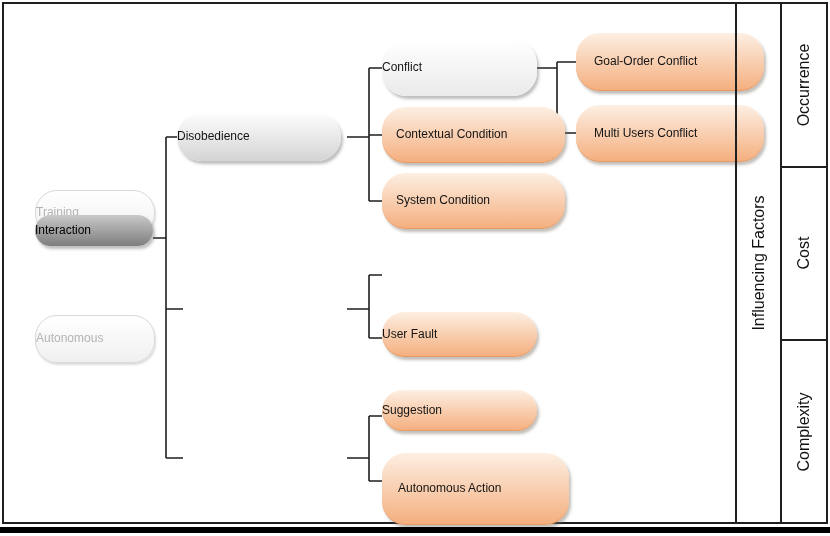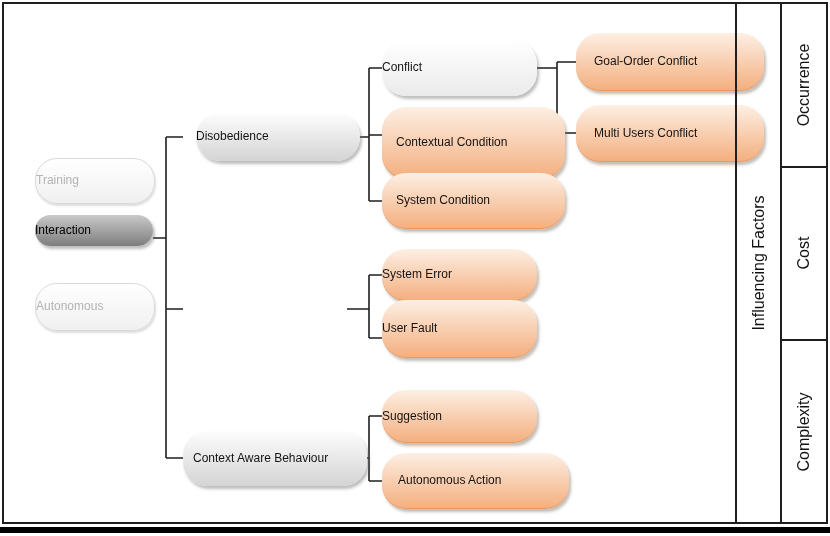--- a/index.html
+++ b/index.html
@@ -13,21 +13,21 @@
   }
   .wires{position:absolute;left:0;top:0;z-index:2;}
   .node{
     position:absolute;z-index:3;display:flex;align-items:center;justify-content:flex-start;
     text-align:center;font-size:12px;line-height:1.12;border-radius:24px;
     box-shadow:2px 3px 3px rgba(110,110,110,0.45);
   }
   .node--ghost{
     background:linear-gradient(var(--ghost-top,#ffffff),var(--ghost-bottom,#f0f0f0));
     border:1px solid #d9d9d9;color:var(--ghost-text,#b3b3b3);
-    box-shadow:1px 2px 2px rgba(170,170,170,0.4);border-radius:22px;
+    box-shadow:1px 2px 2px rgba(170,170,170,0.4);border-radius:22px;margin-top:32px;
   }
   .node--active{
     background:linear-gradient(var(--active-top,#c9c9c9),var(--active-bottom,#7d7d7d));
     color:#000;border-radius:22px;
   }
   .node--gray{background:linear-gradient(var(--gray-top,#fdfdfd),var(--gray-bottom,#d4d4d4));}
   .node--white{background:linear-gradient(#ffffff,#eaeaea);}
   .node--orange{
     background:linear-gradient(var(--orange-top,#fdefe3),var(--orange-bottom,#f4ae7d));
     box-shadow:2px 3px 3px rgba(120,110,100,0.45), inset 0 -1px 0 rgba(210,130,70,0.45);
@@ -59,46 +59,40 @@
   <div class="node node--ghost" style="left:35px;top:158px;width:118px;height:44px;">
     <span>Training</span>
   </div>
   <div class="node node--active" style="left:35px;top:215px;width:118px;height:31px;">
     <span>Interaction</span>
   </div>
   <div class="node node--ghost" style="left:35px;top:283px;width:118px;height:46px;">
     <span>Autonomous</span>
   </div>
 
-  <div class="node node--gray" style="left:196px;top:113px;width:164px;height:48px;">
+  <div class="node node--gray" style="left:177px;top:113px;width:164px;height:48px;">
     <span>Disobedience</span>
-  </div>
-  <div class="node node--gray" style="left:183px;top:431px;width:164px;height:55px;padding:0 10px;">
-    <span>Context Aware Behaviour</span>
   </div>
 
   <div class="node node--white" style="left:382px;top:40px;width:155px;height:56px;">
     <span>Conflict</span>
   </div>
-  <div class="node node--orange" style="left:382px;top:107px;width:155px;height:56px;padding:8px 14px;">
+  <div class="node node--orange" style="left:382px;top:107px;width:155px;height:56px;padding:0 14px;">
     <span>Contextual Condition</span>
   </div>
   <div class="node node--orange" style="left:382px;top:173px;width:155px;height:56px;padding:0 14px;">
     <span>System Condition</span>
   </div>
-  <div class="node node--orange" style="left:382px;top:249px;width:155px;height:52px;">
-    <span>System Error</span>
-  </div>
-  <div class="node node--orange" style="left:382px;top:300px;width:155px;height:58px;">
+  <div class="node node--orange" style="left:382px;top:312px;width:155px;height:45px;">
     <span>User Fault</span>
   </div>
-  <div class="node node--orange" style="left:382px;top:390px;width:155px;height:53px;">
+  <div class="node node--orange" style="left:382px;top:390px;width:155px;height:41px;">
     <span>Suggestion</span>
   </div>
-  <div class="node node--orange" style="left:382px;top:453px;width:155px;height:56px;padding:0 16px;">
+  <div class="node node--orange" style="left:382px;top:453px;width:155px;height:56px;padding:8px 16px;">
     <span>Autonomous Action</span>
   </div>
 
   <div class="node node--orange" style="left:576px;top:33px;width:152px;height:58px;padding:0 18px;">
     <span>Goal-Order Conflict</span>
   </div>
   <div class="node node--orange" style="left:576px;top:105px;width:152px;height:57px;padding:0 18px;">
     <span>Multi Users Conflict</span>
   </div>
 

